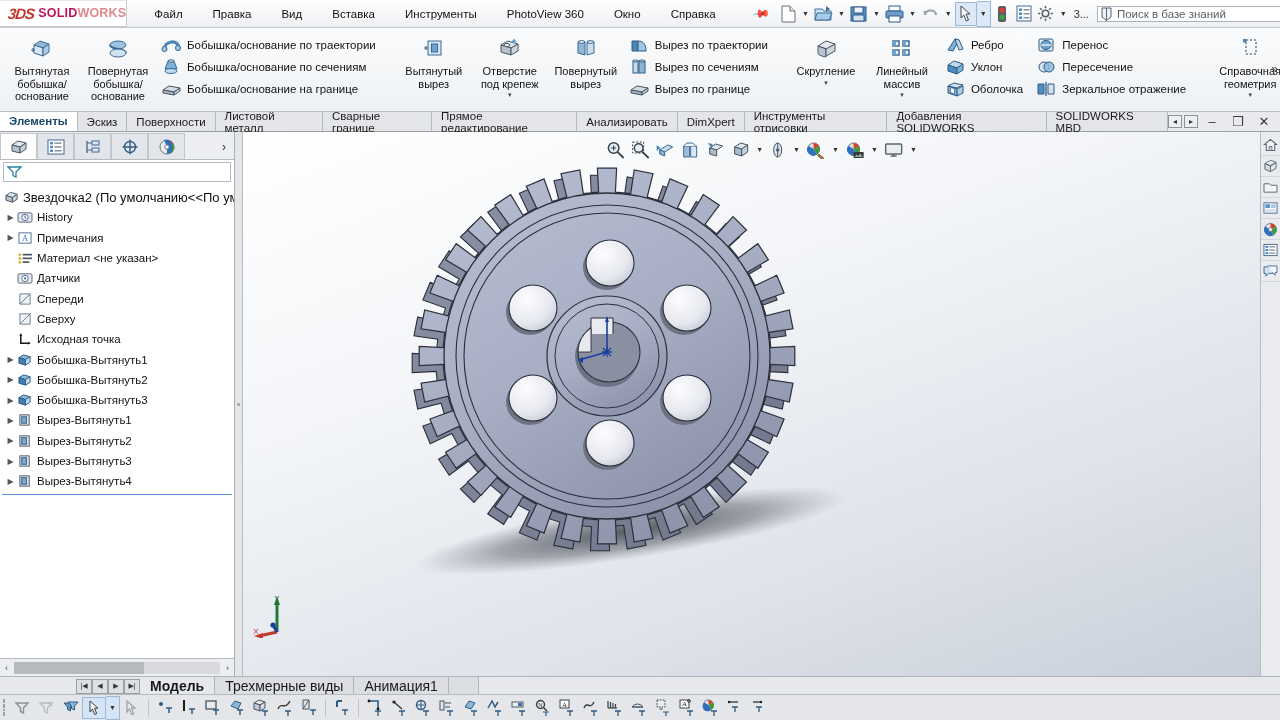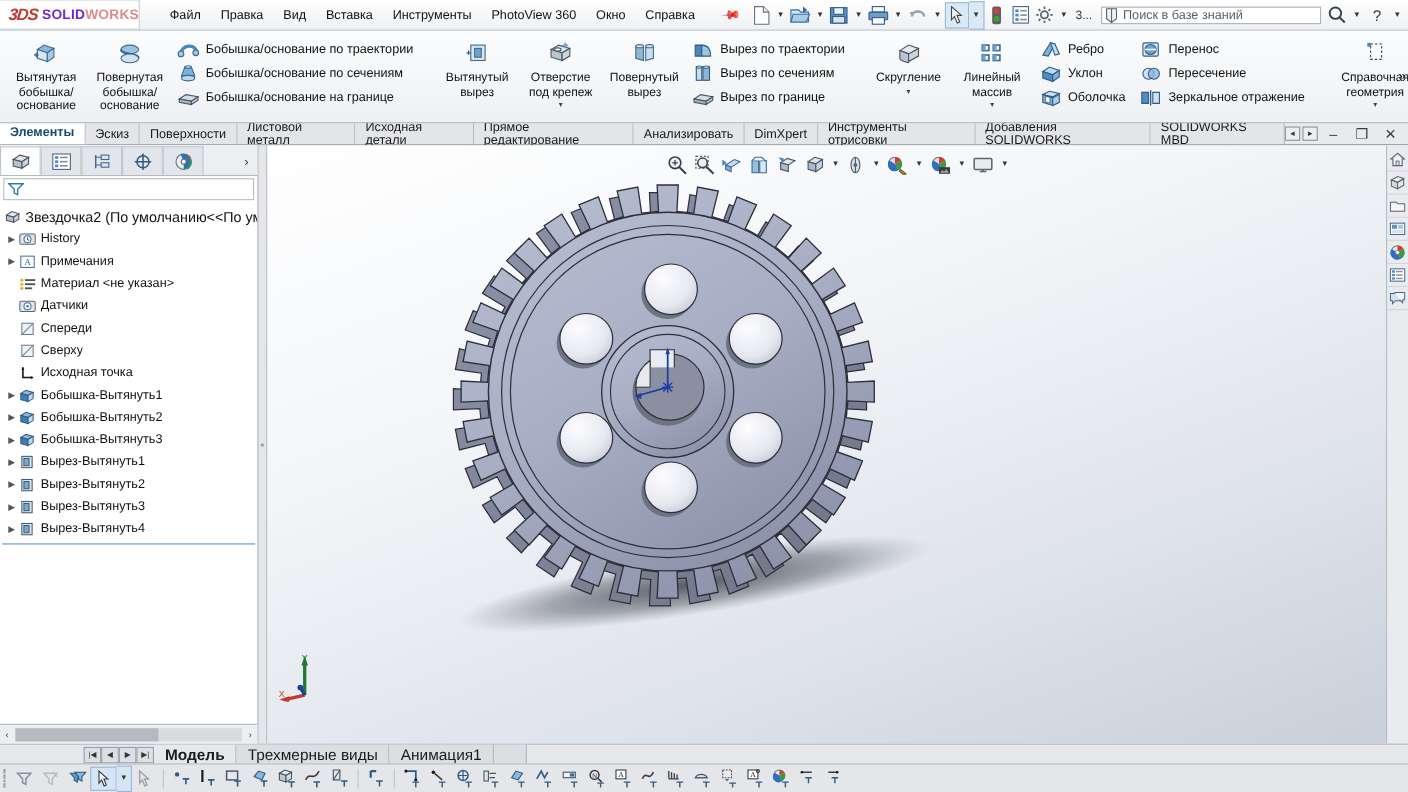--- a/index.html
+++ b/index.html
@@ -20,23 +20,23 @@
   }
   .logo-box {
     width:148px; height:27px; background:#fff;
     border:1px solid #c7cbd0; border-top:none; border-left:none;
     display:flex; align-items:center; padding-left:8px;
     box-shadow: 0 1px 0 #e6e8ea inset;
   }
   .logo-3ds { color:#c0392b; font-weight:bold; font-size:15px; font-style:italic;
     letter-spacing:-1px; margin-right:4px; transform:skewX(-6deg); }
   .logo-sw { font-weight:bold; font-size:12.5px; letter-spacing:0.2px; }
-  .logo-sw .sol { color:#6d28d9; }
+  .logo-sw .sol { color:#be185d; }
   .logo-sw .works { color:#e08a8a; }
-  .menu-items { display:flex; align-items:center; margin-left:18px; gap:0px; }
+  .menu-items { display:flex; align-items:center; margin-left:18px; gap:12px; }
   .menu-items > span {
     padding:4px 9px; font-size:11.5px; color:#111; cursor:default; white-space:nowrap;
   }
   .pin-icon { margin-left:8px; color:#2f7fbf; font-size:13px; transform:rotate(40deg); display:inline-block;}
 
   .mb-right { margin-left:auto; display:flex; align-items:center; height:28px; padding-right:4px; gap:0; }
   .tb-btn { display:flex; align-items:center; justify-content:center;
     height:24px; min-width:22px; padding:0 2px; cursor:default; }
   .caret { font-size:7px; color:#333; padding:0 3px; line-height:24px; cursor:default;}
   .sel-btn { border:1px solid #9ab8d8; background:#dbe8f6; }
@@ -499,21 +499,21 @@
     </div>
 
     <div class="chev-right">»</div>
   </div>
 
   <div class="cmdtabs">
     <div class="ctab active">Элементы</div>
     <div class="ctab">Эскиз</div>
     <div class="ctab">Поверхности</div>
     <div class="ctab">Листовой металл</div>
-    <div class="ctab">Исходная детали</div>
+    <div class="ctab">Сварные границе</div>
     <div class="ctab">Прямое редактирование</div>
     <div class="ctab">Анализировать</div>
     <div class="ctab">DimXpert</div>
     <div class="ctab">Инструменты отрисовки</div>
     <div class="ctab">Добавления SOLIDWORKS</div>
     <div class="ctab">SOLIDWORKS MBD</div>
     <div class="ctabs-right">
       <div class="mini-sq">◂</div>
       <div class="mini-sq">▸</div>
       <div class="win-btn">–</div>

